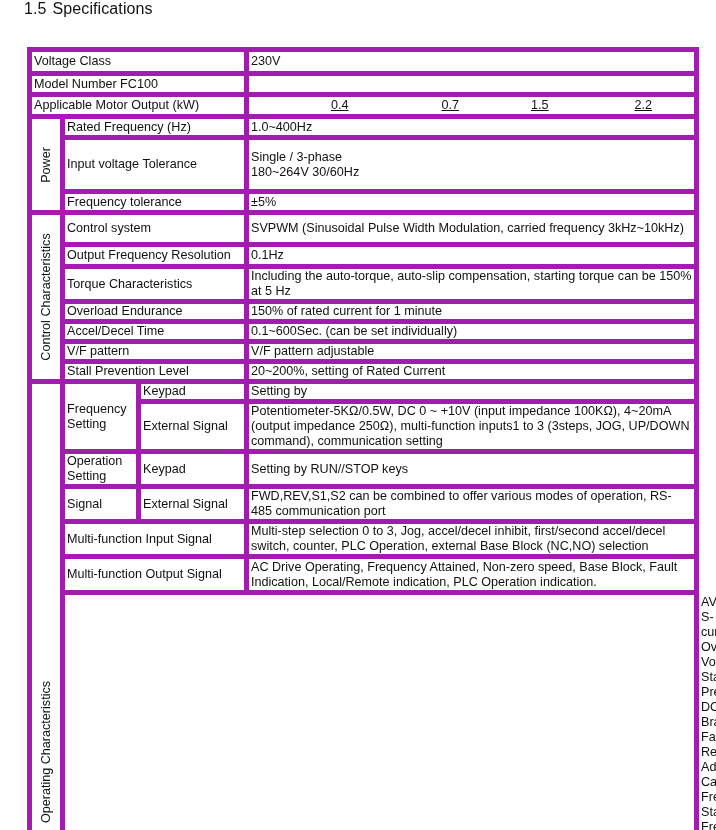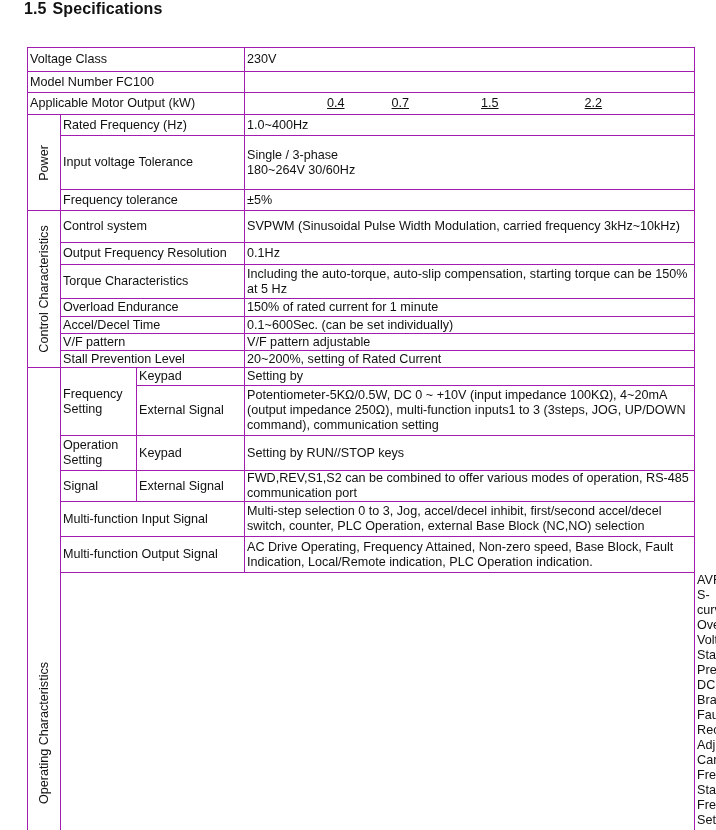--- a/index.html
+++ b/index.html
@@ -1,22 +1,22 @@
 <!DOCTYPE html>
 <html><head>
 <meta charset="utf-8">
 <style>
   html, body { margin: 0; padding: 0; background: #ffffff; }
   body { width: 716px; height: 830px; position: relative; overflow: hidden;
          font-family: "Liberation Sans", sans-serif; color: #111; }
-  .heading { position: absolute; left: 24px; top: 0px; font-size: 16px; font-weight: bold; letter-spacing: 0.1px; }
+  .heading { position: absolute; left: 24px; top: 0px; font-size: 16px; font-weight: normal; letter-spacing: 0.1px; }
   .heading .num { margin-right: 6px; }
   table.spec { position: absolute; left: 27px; top: 47px; width: 667px;
                border-collapse: collapse; table-layout: fixed; font-size: 12.6px; line-height: 15px; }
-  table.spec td { border: 1px solid #a21caf; padding: 0 2px; vertical-align: middle; }
+  table.spec td { border: 5px solid #a21caf; padding: 0 2px; vertical-align: middle; }
   .c { text-align: left; }
   .l { text-align: left; }
   .vert { padding: 0 !important; position: relative; }
   .vert span { position: absolute; left: 50%; top: 50%; transform: translate(-50%, -50%) rotate(-90deg);
                white-space: nowrap; display: block; }
   .outputs { display: flex; justify-content: flex-start; }
   .outputs span { display: inline-block; text-decoration: underline; }
 </style>
 </head>
 <body>
@@ -40,21 +40,21 @@
   </tr>
   <tr style="height:21px">
     <td colspan="3" class="l">Model Number FC100</td>
     <td class="c"></td>
   </tr>
   <tr style="height:22px">
     <td colspan="3" class="l">Applicable Motor Output (kW)</td>
     <td>
       <div class="outputs">
         <span style="margin-left:80px">0.4</span>
-        <span style="margin-left:47px">0.7</span>
+        <span style="margin-left:93px">0.7</span>
         <span style="margin-left:72px">1.5</span>
         <span style="margin-left:86px">2.2</span>
       </div>
     </td>
   </tr>
 
   <tr style="height:21px">
     <td rowspan="3" class="vert">
           <span>Power</span>
         </td>

